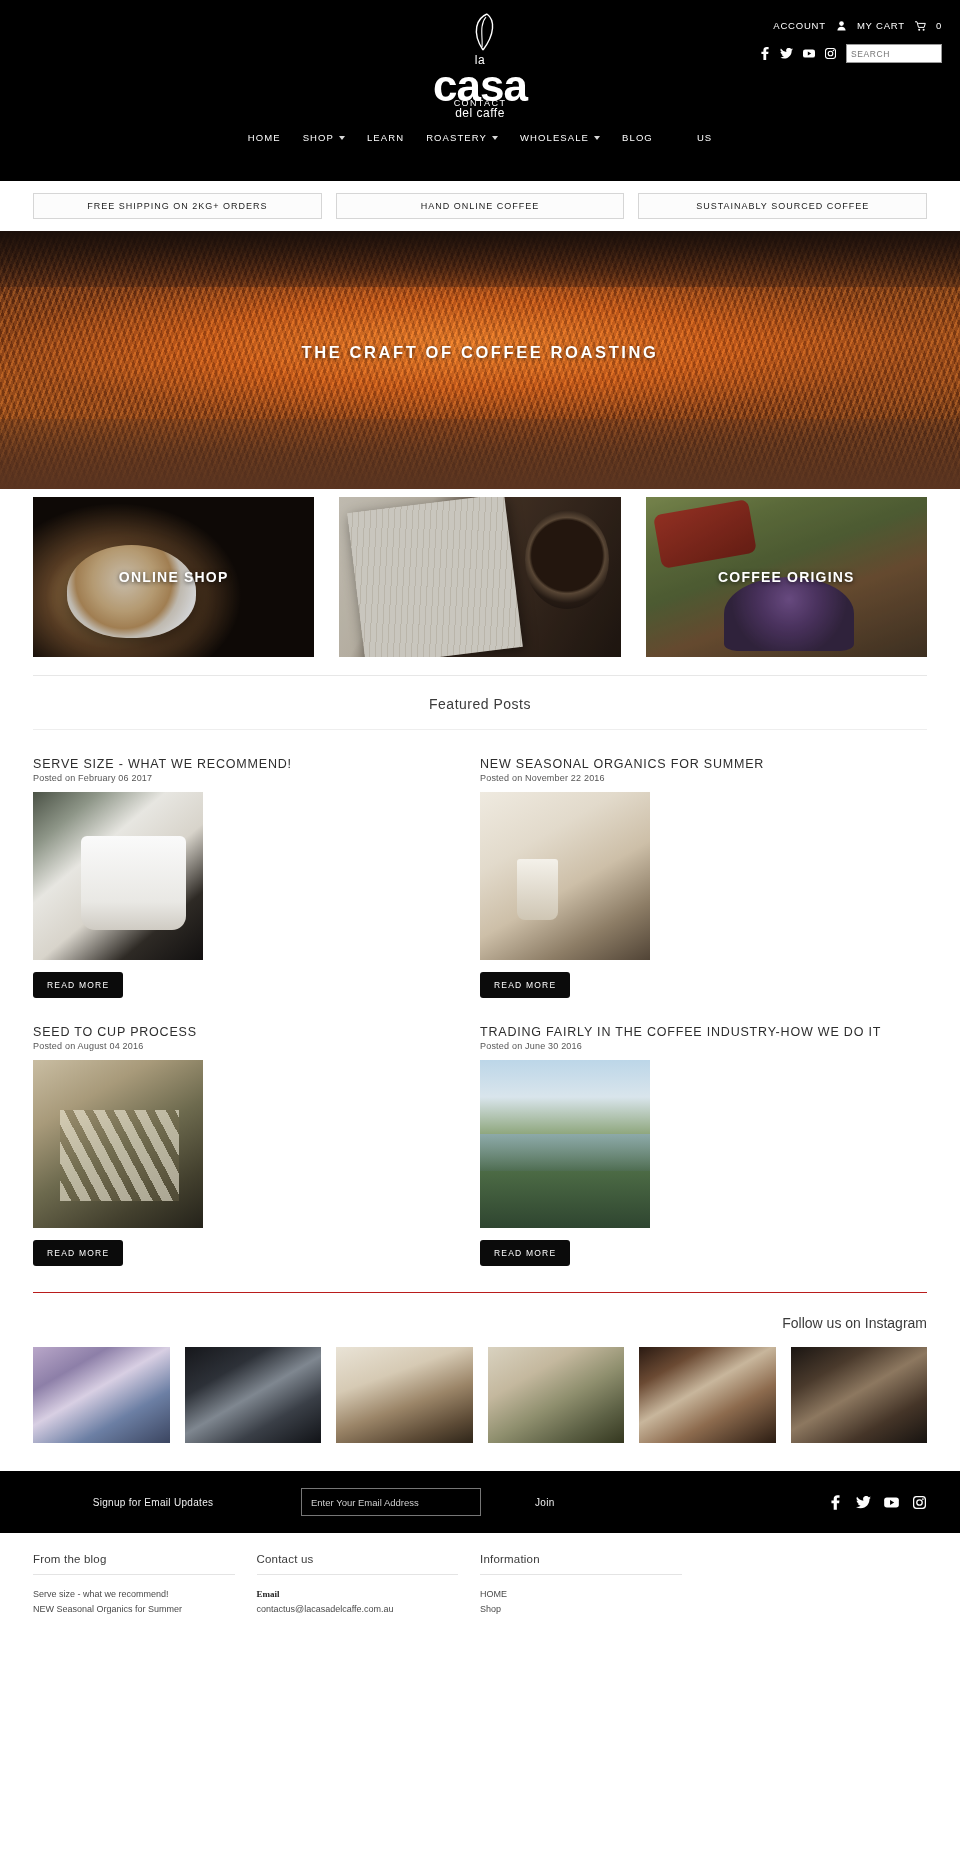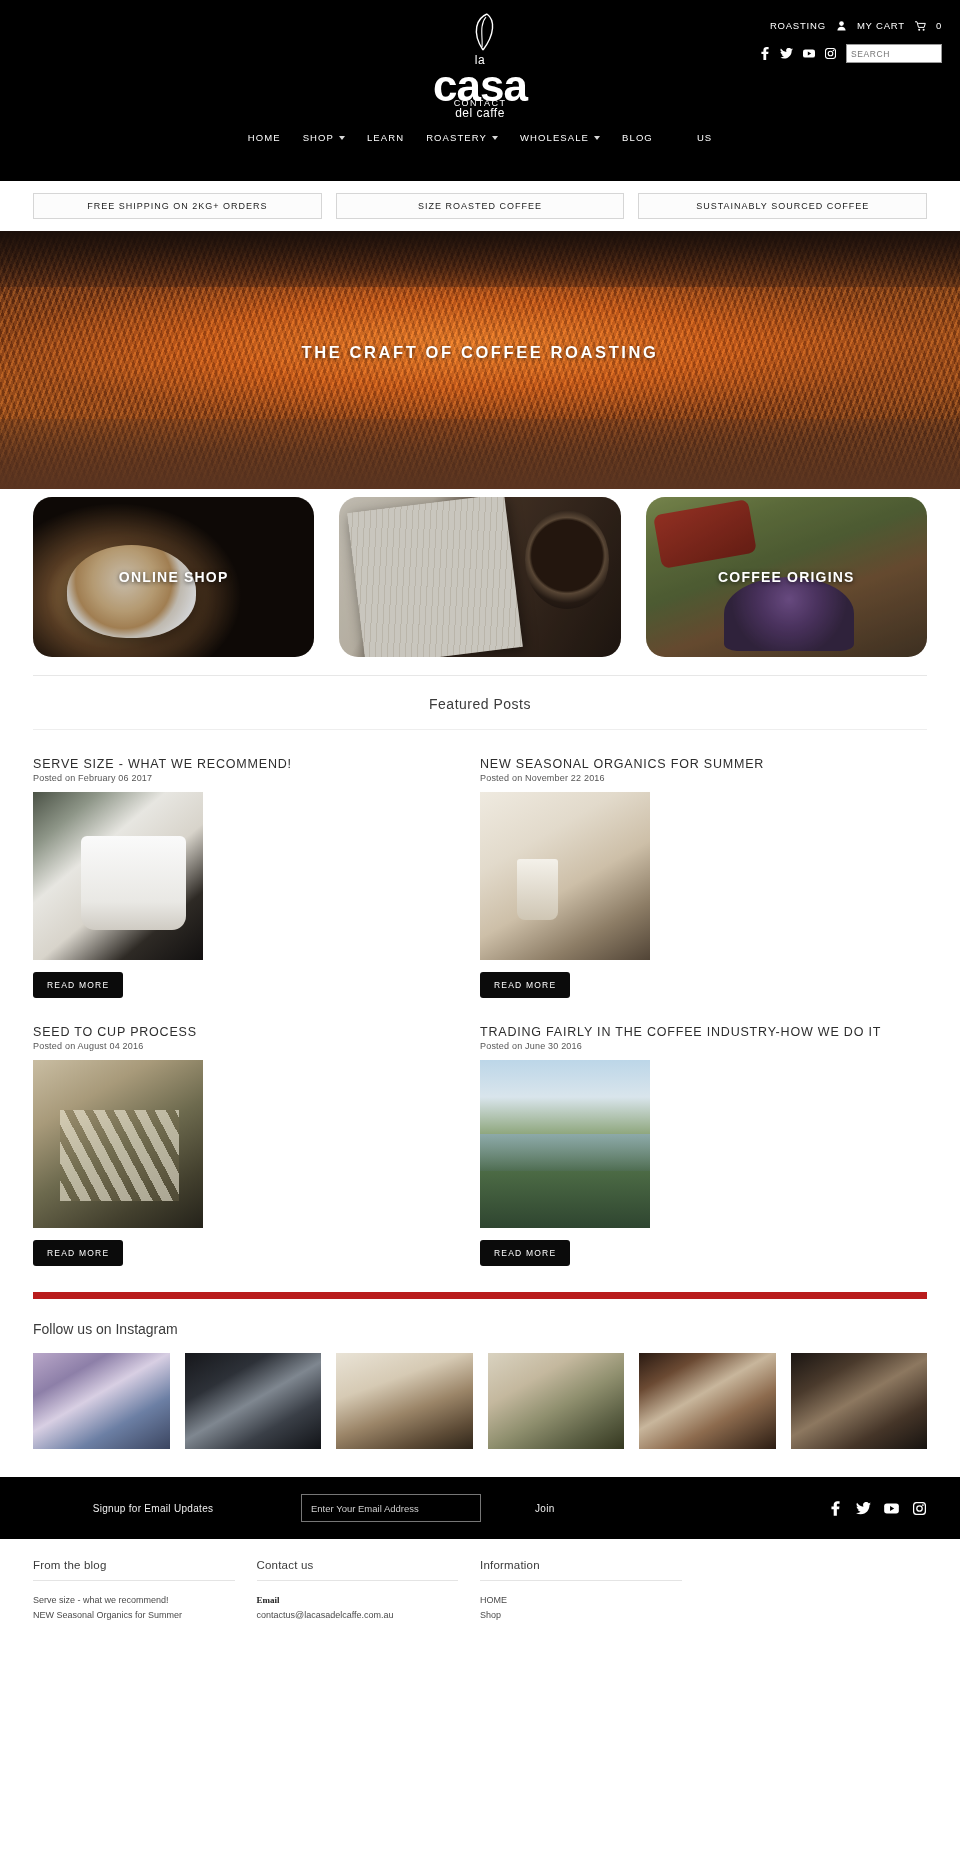--- a/index.html
+++ b/index.html
@@ -203,21 +203,20 @@
     display: flex;
     gap: 25px;
     padding: 8px 33px 0 33px;
   }
   .tile {
     flex: 1;
     height: 160px;
     position: relative;
     overflow: hidden;
     cursor: pointer;
-    border-radius: 19px;
   }
   .tile-label {
     position: absolute;
     left: 0; right: 0;
     top: 50%;
     transform: translateY(-50%);
     text-align: center;
     color: #fff;
     font-size: 14px;
     font-weight: 700;
@@ -351,25 +350,25 @@
     color: #fff;
     font-size: 8.5px;
     letter-spacing: 1.2px;
     padding: 8px 14px;
     border-radius: 3px;
     cursor: pointer;
   }
 
   
   .insta-heading {
-    text-align: left;
+    text-align: right;
     font-size: 14px;
     color: #3b3b3b;
     padding: 22px 0 16px 0;
-    border-top: 7px solid #b91c1c;
+    border-top: 1px solid #b91c1c;
     margin: 26px 33px 0 33px;
   }
   .insta-row {
     display: flex;
     gap: 15px;
     padding: 0 33px 28px 33px;
   }
   .insta-item {
     flex: 1;
     height: 96px;
@@ -463,21 +462,21 @@
         <path d="M30 4 C20 8, 14 22, 26 40" stroke="#fff" stroke-width="1.4" fill="none"></path>
         <path d="M29 7 C22 15, 26 28, 25 37" stroke="#fff" stroke-width="1.1" fill="none"></path>
       </svg>
     </div>
     <div class="logo-la">la</div>
     <div class="logo-casa">casa</div>
     <div class="logo-del">del caffe</div>
   </div>
 
   <div class="header-top-right">
-    <span>ROASTING</span>
+    <span>ACCOUNT</span>
     <span class="soc-ico">
       <svg width="9" height="10" viewBox="0 0 9 10">
           <circle cx="4.5" cy="2.6" r="2.3"></circle>
           <path d="M0.4 9.6c0-2.3 1.8-3.8 4.1-3.8s4.1 1.5 4.1 3.8z"></path>
         </svg>
     </span>
     <span>MY CART</span>
     <span class="soc-ico">
       <svg width="11" height="10" viewBox="0 0 11 10">
           <path d="M0 0.8h2l1.5 5.6h5.6l1.2-4H3.2" stroke="#fff" stroke-width="1" fill="none"></path>
@@ -540,21 +539,21 @@
         <span>BLOG</span>
       </a>
     <a class="nav-item gap-left">
         <span>US</span>
       </a>
   </nav>
 </header>
 
 <div class="promo-row">
   <div class="promo-box">FREE SHIPPING ON 2KG+ ORDERS</div>
-  <div class="promo-box">SIZE ROASTED COFFEE</div>
+  <div class="promo-box">HAND ONLINE COFFEE</div>
   <div class="promo-box">SUSTAINABLY SOURCED COFFEE</div>
 </div>
 
 <section class="hero">
   <div class="hero-img"></div>
   <div class="hero-top-band"></div>
   <div class="hero-bottom-band"></div>
   <div class="hero-title">THE CRAFT OF COFFEE ROASTING</div>
 </section>
 

